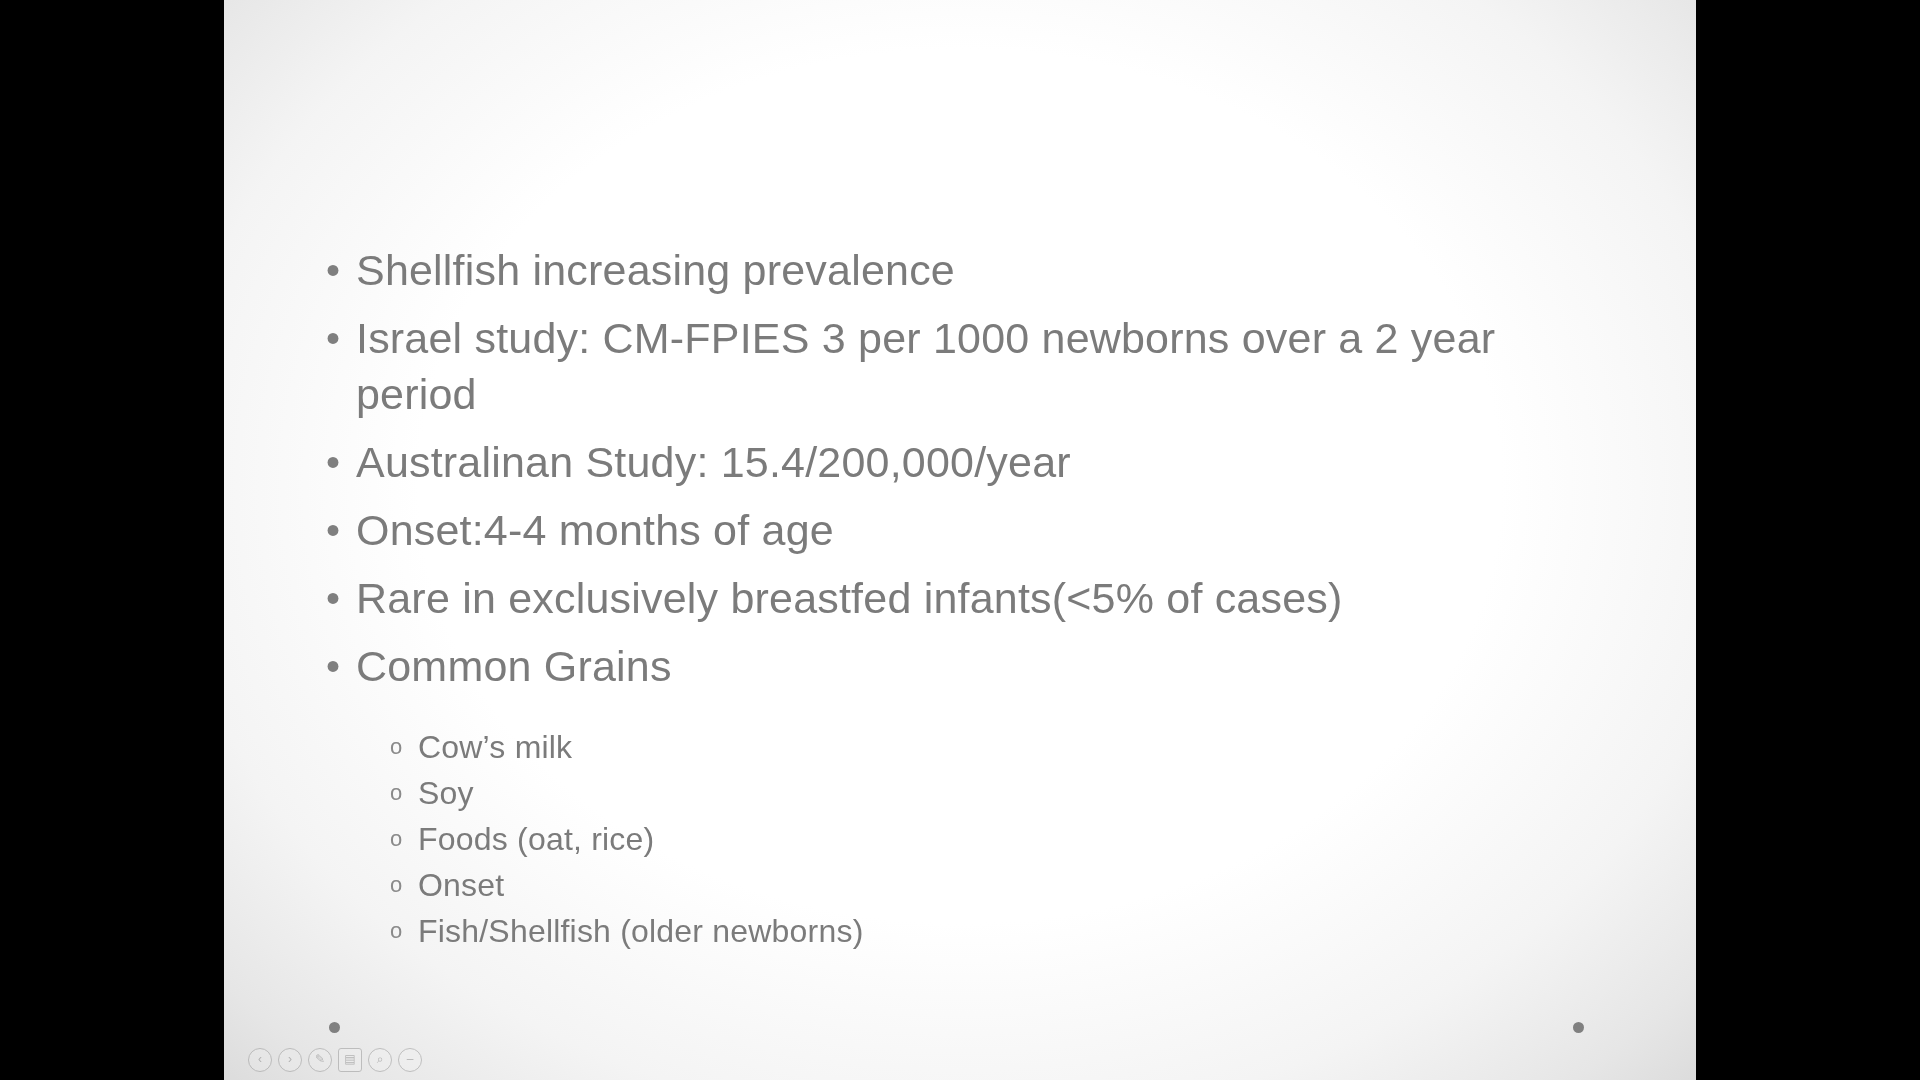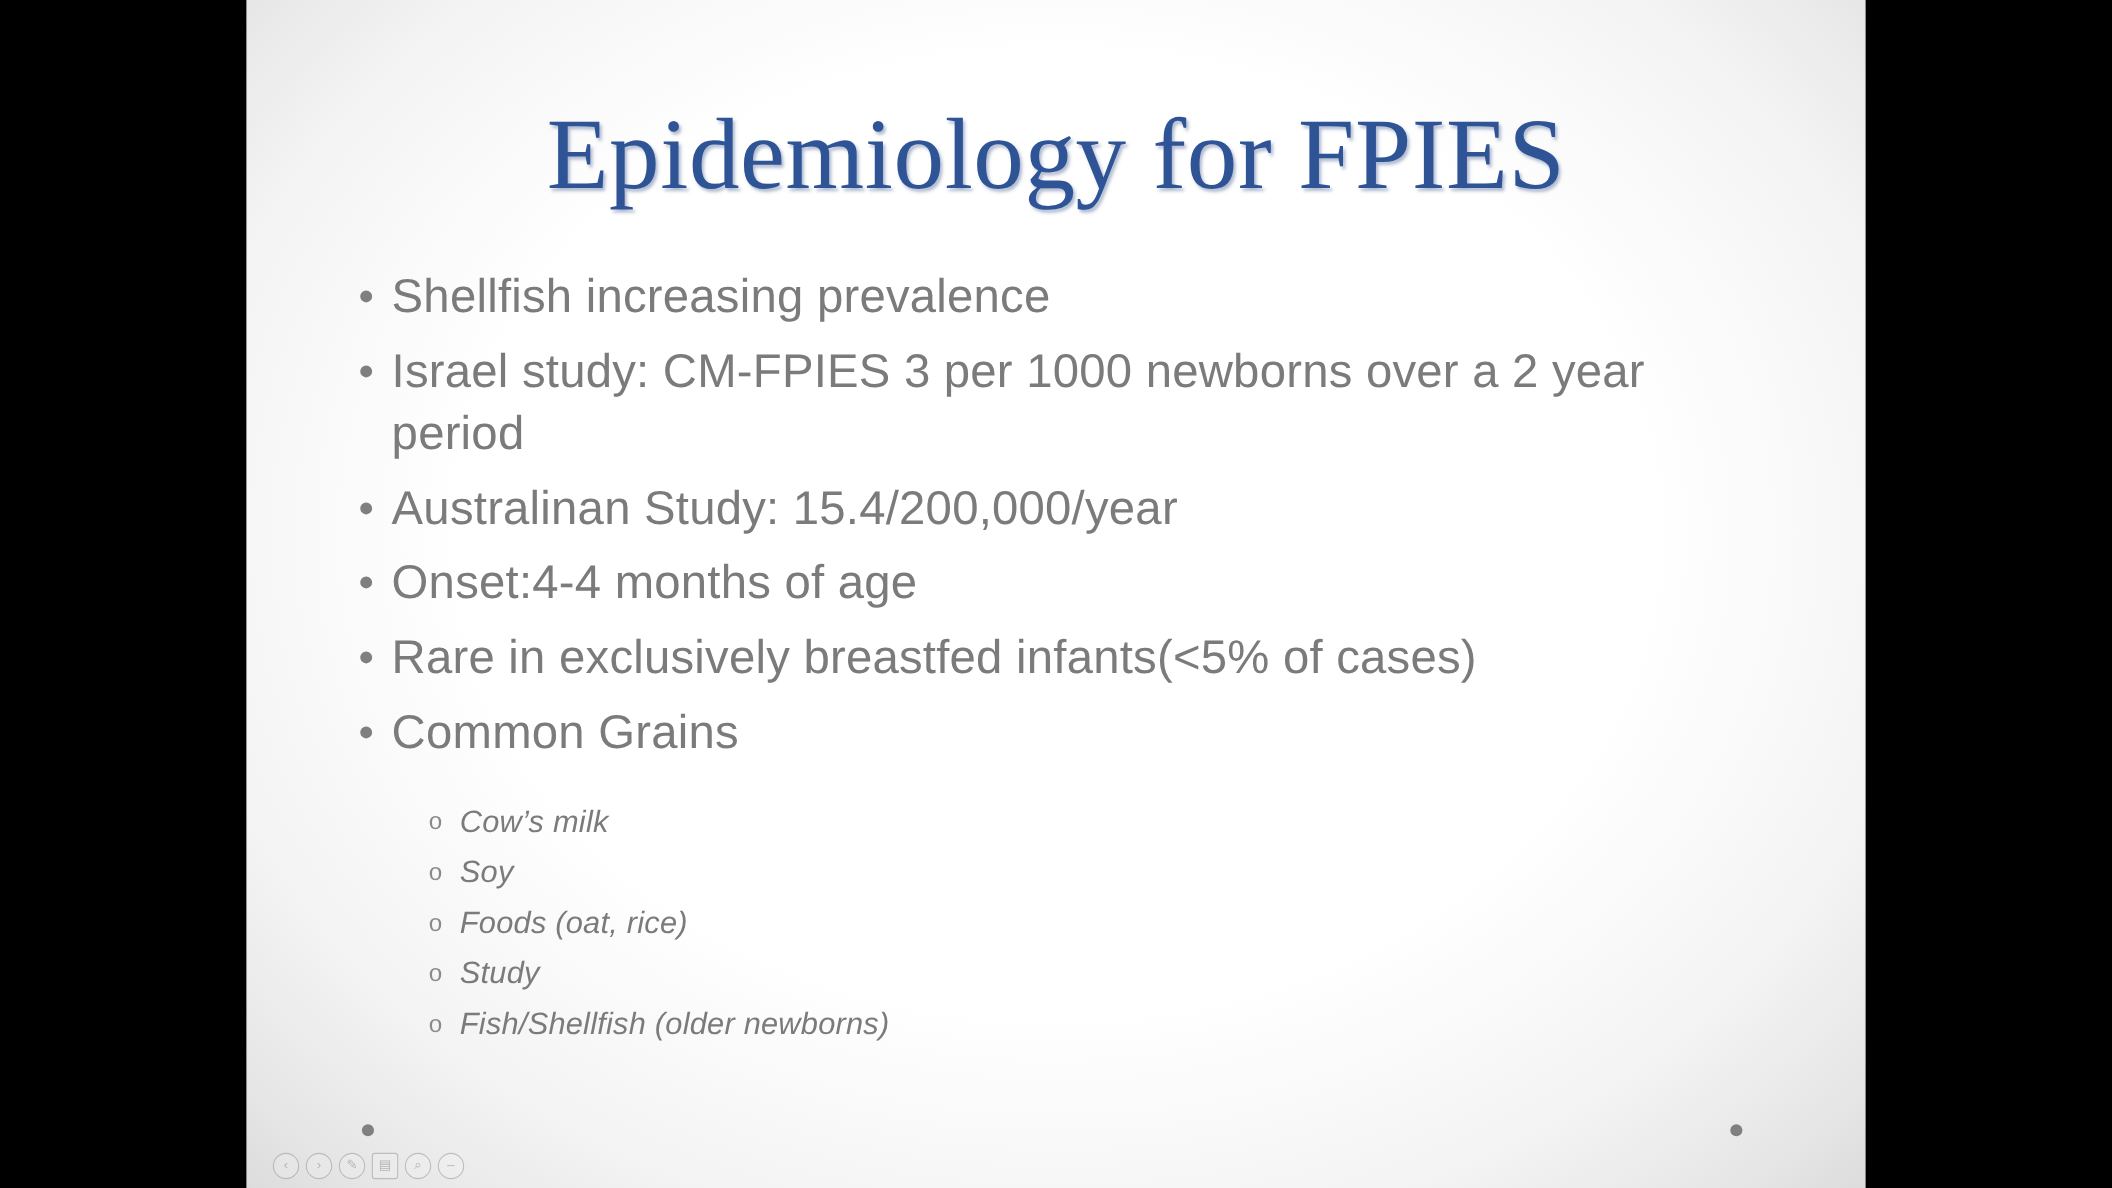--- a/index.html
+++ b/index.html
@@ -97,24 +97,23 @@
     color: #8a8a8a;
     font-size: 22px;
     line-height: 38px;
     text-align: center;
     user-select: none;
   }
 
   .sub-text {
     flex: 1 1 auto;
     color: #7b7b7b;
-    font-size: 28px;
+    font-size: 32px;
     line-height: 38px;
     letter-spacing: 0.2px;
-    font-style: italic;
   }
 
   
   .corner-dot {
     position: absolute;
     width: 11px;
     height: 11px;
     border-radius: 50%;
     background: #808080;
   }
@@ -148,21 +147,20 @@
     border-radius: 3px;
   }
 </style>
 </head>
 <body>
 
 <div id="stage">
 
   <div id="slide">
 
-    <div id="slide-title">Epidemiology for FPIES</div>
 
     <div id="bullets">
 
       <div class="bullet-row">
         <span class="bullet-marker">•</span>
         <span class="bullet-text">Shellfish increasing prevalence</span>
       </div>
 
       <div class="bullet-row">
         <span class="bullet-marker">•</span>
@@ -203,21 +201,21 @@
         <span class="sub-text">Soy</span>
       </div>
 
       <div class="sub-row">
         <span class="sub-marker">o</span>
         <span class="sub-text">Foods (oat, rice)</span>
       </div>
 
       <div class="sub-row">
         <span class="sub-marker">o</span>
-        <span class="sub-text">Study</span>
+        <span class="sub-text">Onset</span>
       </div>
 
       <div class="sub-row">
         <span class="sub-marker">o</span>
         <span class="sub-text">Fish/Shellfish (older newborns)</span>
       </div>
 
     </div>
 
     <div class="corner-dot" id="dot-left"></div>

